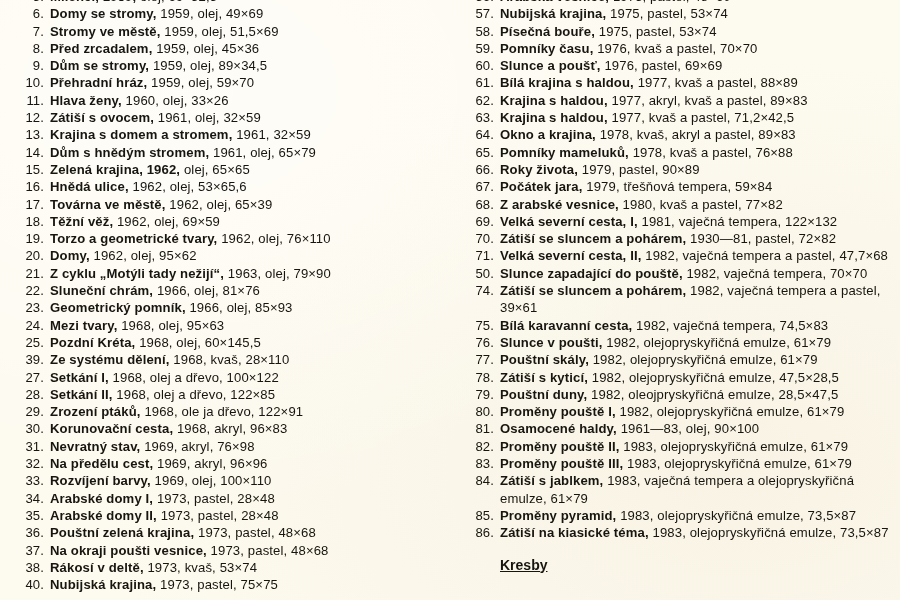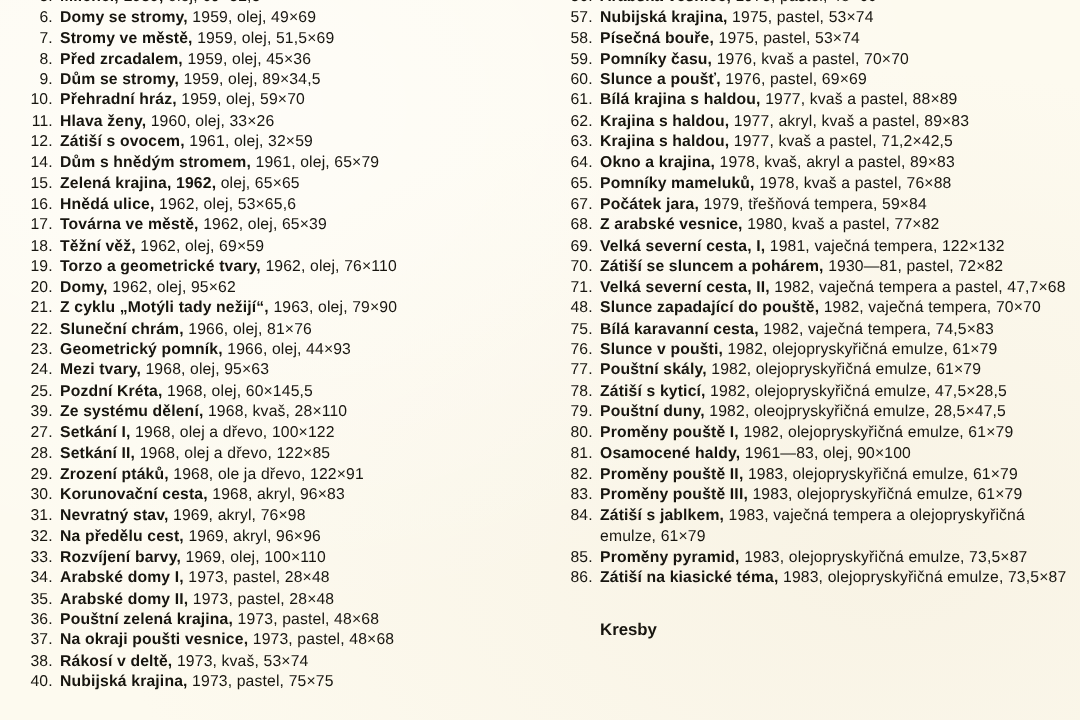--- a/index.html
+++ b/index.html
@@ -68,21 +68,22 @@
     font-weight: 700;
   }
   .meta {
     font-weight: 400;
   }
   .section-heading {
     font-size: 14px;
     font-weight: 700;
     line-height: 17.3px;
     padding-left: 36px;
-    margin-top: 26px;
+    margin-top: 15px;
+    text-decoration: underline;
   }
 </style>
 </head>
 <body>
 
 <div id="page">
   <div class="columns">
 
     <div class="column col-left">
       <div class="entries">
@@ -112,20 +113,24 @@
           </div>
           <div class="entry">
             <span class="num">11.</span>
             <span class="body"><span class="title">Hlava ženy,</span> <span class="meta">1960, olej, 33×26</span></span>
           </div>
           <div class="entry">
             <span class="num">12.</span>
             <span class="body"><span class="title">Zátiší s ovocem,</span> <span class="meta">1961, olej, 32×59</span></span>
           </div>
           <div class="entry">
+            <span class="num">13.</span>
+            <span class="body"><span class="title">Krajina s domem a stromem,</span> <span class="meta">1961, 32×59</span></span>
+          </div>
+          <div class="entry">
             <span class="num">14.</span>
             <span class="body"><span class="title">Dům s hnědým stromem,</span> <span class="meta">1961, olej, 65×79</span></span>
           </div>
           <div class="entry">
             <span class="num">15.</span>
             <span class="body"><span class="title">Zelená krajina, 1962,</span> <span class="meta">olej, 65×65</span></span>
           </div>
           <div class="entry">
             <span class="num">16.</span>
             <span class="body"><span class="title">Hnědá ulice,</span> <span class="meta">1962, olej, 53×65,6</span></span>
@@ -149,21 +154,21 @@
           <div class="entry">
             <span class="num">21.</span>
             <span class="body"><span class="title">Z cyklu „Motýli tady nežijí“,</span> <span class="meta">1963, olej, 79×90</span></span>
           </div>
           <div class="entry">
             <span class="num">22.</span>
             <span class="body"><span class="title">Sluneční chrám,</span> <span class="meta">1966, olej, 81×76</span></span>
           </div>
           <div class="entry">
             <span class="num">23.</span>
-            <span class="body"><span class="title">Geometrický pomník,</span> <span class="meta">1966, olej, 44×93</span></span>
+            <span class="body"><span class="title">Geometrický pomník,</span> <span class="meta">1966, olej, 85×93</span></span>
           </div>
           <div class="entry">
             <span class="num">24.</span>
             <span class="body"><span class="title">Mezi tvary,</span> <span class="meta">1968, olej, 95×63</span></span>
           </div>
           <div class="entry">
             <span class="num">25.</span>
             <span class="body"><span class="title">Pozdní Kréta,</span> <span class="meta">1968, olej, 60×145,5</span></span>
           </div>
           <div class="entry">
@@ -261,42 +266,50 @@
           </div>
           <div class="entry">
             <span class="num">64.</span>
             <span class="body"><span class="title">Okno a krajina,</span> <span class="meta">1978, kvaš, akryl a pastel, 89×83</span></span>
           </div>
           <div class="entry">
             <span class="num">65.</span>
             <span class="body"><span class="title">Pomníky mameluků,</span> <span class="meta">1978, kvaš a pastel, 76×88</span></span>
           </div>
           <div class="entry">
+            <span class="num">66.</span>
+            <span class="body"><span class="title">Roky života,</span> <span class="meta">1979, pastel, 90×89</span></span>
+          </div>
+          <div class="entry">
             <span class="num">67.</span>
             <span class="body"><span class="title">Počátek jara,</span> <span class="meta">1979, třešňová tempera, 59×84</span></span>
           </div>
           <div class="entry">
             <span class="num">68.</span>
             <span class="body"><span class="title">Z arabské vesnice,</span> <span class="meta">1980, kvaš a pastel, 77×82</span></span>
           </div>
           <div class="entry">
             <span class="num">69.</span>
             <span class="body"><span class="title">Velká severní cesta, I,</span> <span class="meta">1981, vaječná tempera, 122×132</span></span>
           </div>
           <div class="entry">
             <span class="num">70.</span>
             <span class="body"><span class="title">Zátiší se sluncem a pohárem,</span> <span class="meta">1930—81, pastel, 72×82</span></span>
           </div>
           <div class="entry">
             <span class="num">71.</span>
             <span class="body"><span class="title">Velká severní cesta, II,</span> <span class="meta">1982, vaječná tempera a pastel, 47,7×68</span></span>
           </div>
           <div class="entry">
-            <span class="num">48.</span>
+            <span class="num">50.</span>
             <span class="body"><span class="title">Slunce zapadající do pouště,</span> <span class="meta">1982, vaječná tempera, 70×70</span></span>
+          </div>
+          <div class="entry">
+            <span class="num">74.</span>
+            <span class="body"><span class="title">Zátiší se sluncem a pohárem,</span> <span class="meta">1982, vaječná tempera a pastel, 39×61</span></span>
           </div>
           <div class="entry">
             <span class="num">75.</span>
             <span class="body"><span class="title">Bílá karavanní cesta,</span> <span class="meta">1982, vaječná tempera, 74,5×83</span></span>
           </div>
           <div class="entry">
             <span class="num">76.</span>
             <span class="body"><span class="title">Slunce v poušti,</span> <span class="meta">1982, olejopryskyřičná emulze, 61×79</span></span>
           </div>
           <div class="entry">

